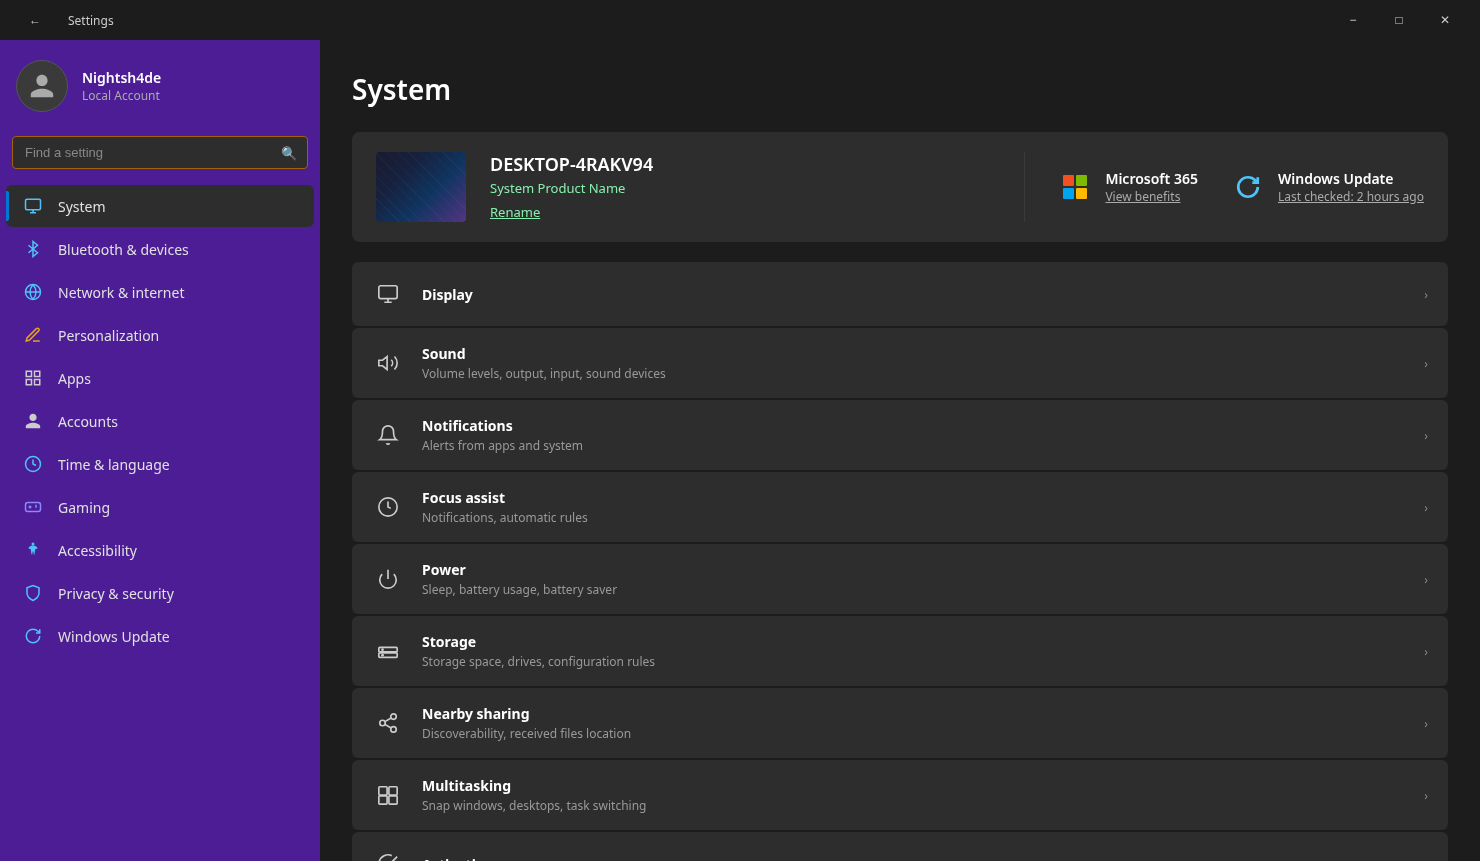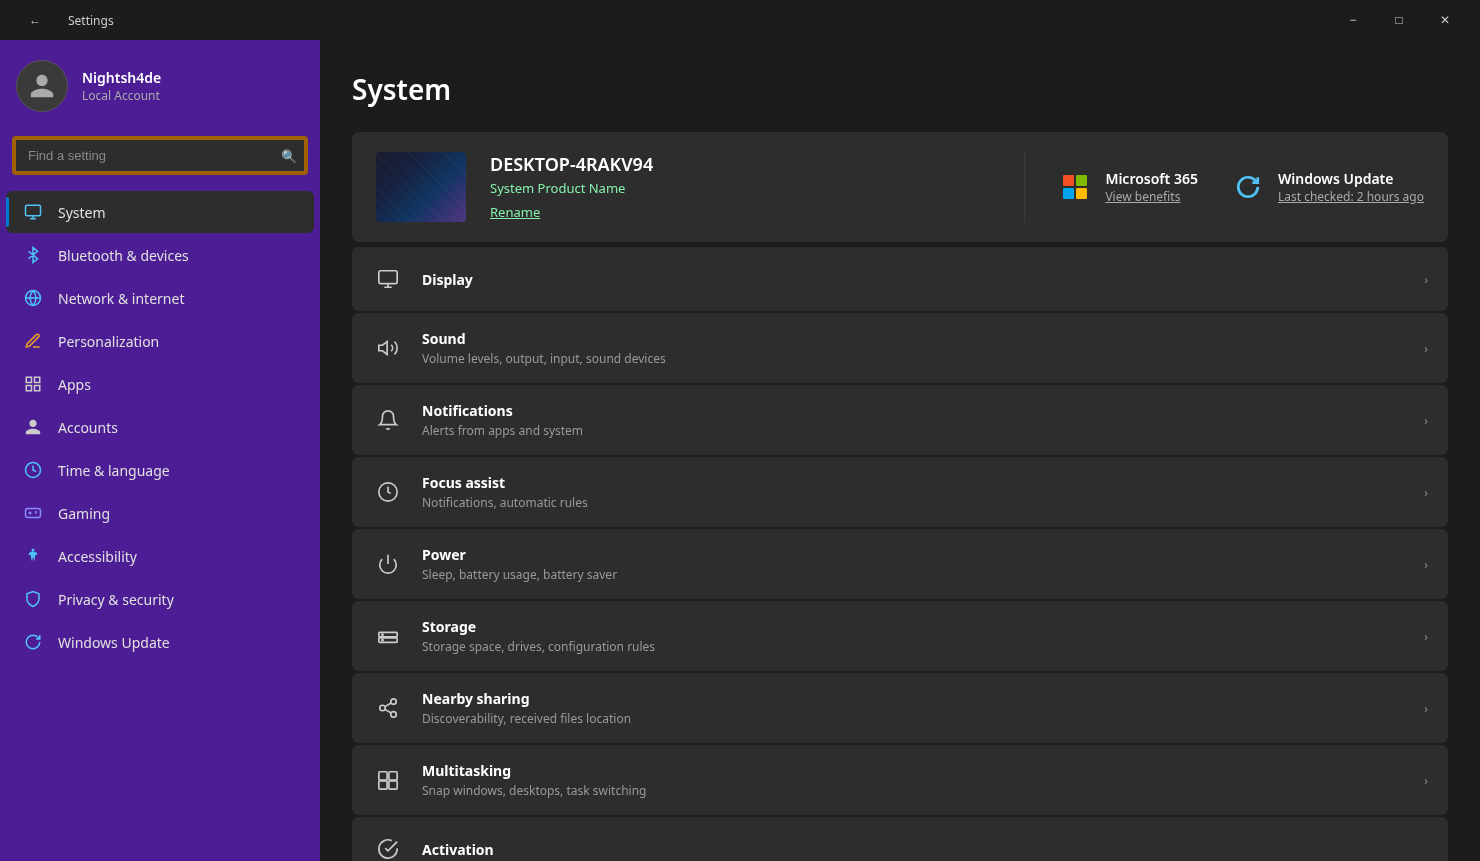--- a/index.html
+++ b/index.html
@@ -94,21 +94,21 @@
       color: #aaaaaa;
     }
 
     .search-box {
       margin: 8px 12px 16px 12px;
       position: relative;
     }
     .search-input {
       width: 100%;
       background: #2d2d2d;
-      border: 4px solid #a16207;
+      border: 1px solid #a16207;
       border-radius: 4px;
       padding: 8px 36px 8px 12px;
       color: #cccccc;
       font-size: 13px;
       outline: none;
     }
     .search-input::placeholder { color: #888; }
     .search-icon-wrap {
       position: absolute;
       right: 10px;
@@ -173,21 +173,21 @@
     }
 
     
     .system-card {
       background: #2d2d2d;
       border-radius: 8px;
       padding: 20px 24px;
       display: flex;
       align-items: center;
       gap: 24px;
-      margin-bottom: 5px;
+      margin-bottom: 20px;
     }
     .system-image {
       width: 90px;
       height: 70px;
       background: linear-gradient(135deg, #1a1a2e 0%, #16213e 30%, #0f3460 60%, #533483 100%);
       border-radius: 4px;
       flex-shrink: 0;
       overflow: hidden;
       position: relative;
     }

